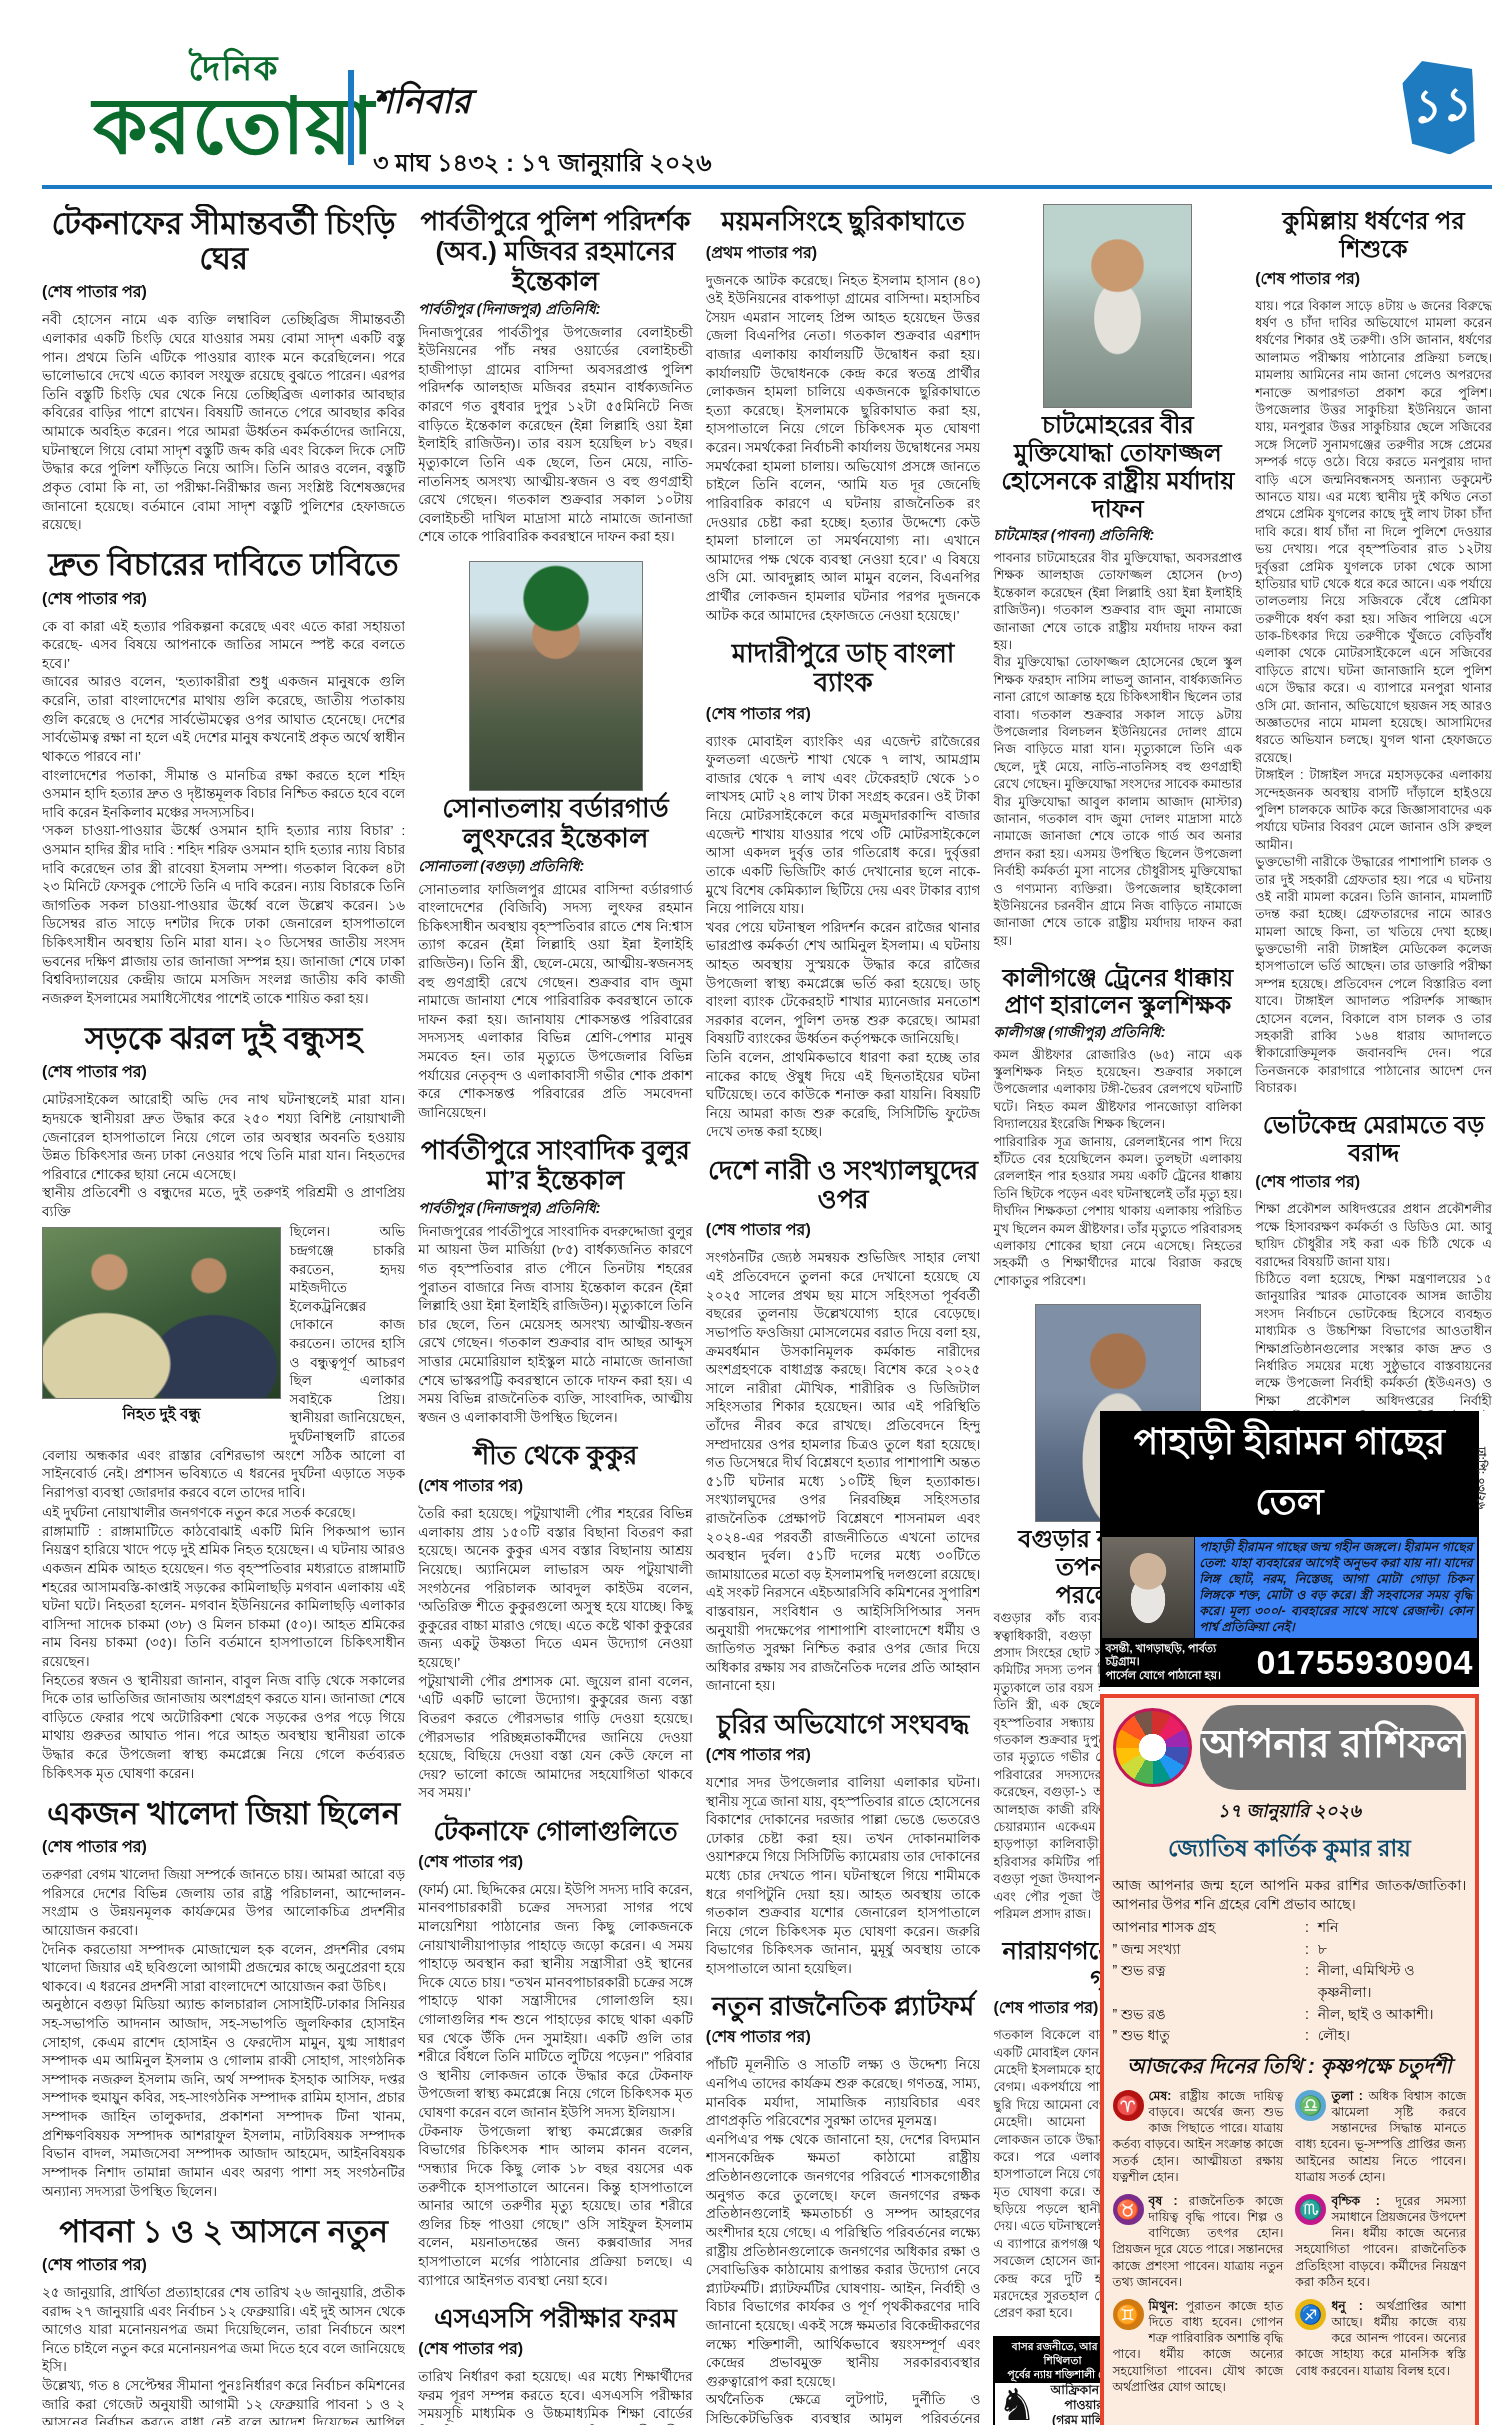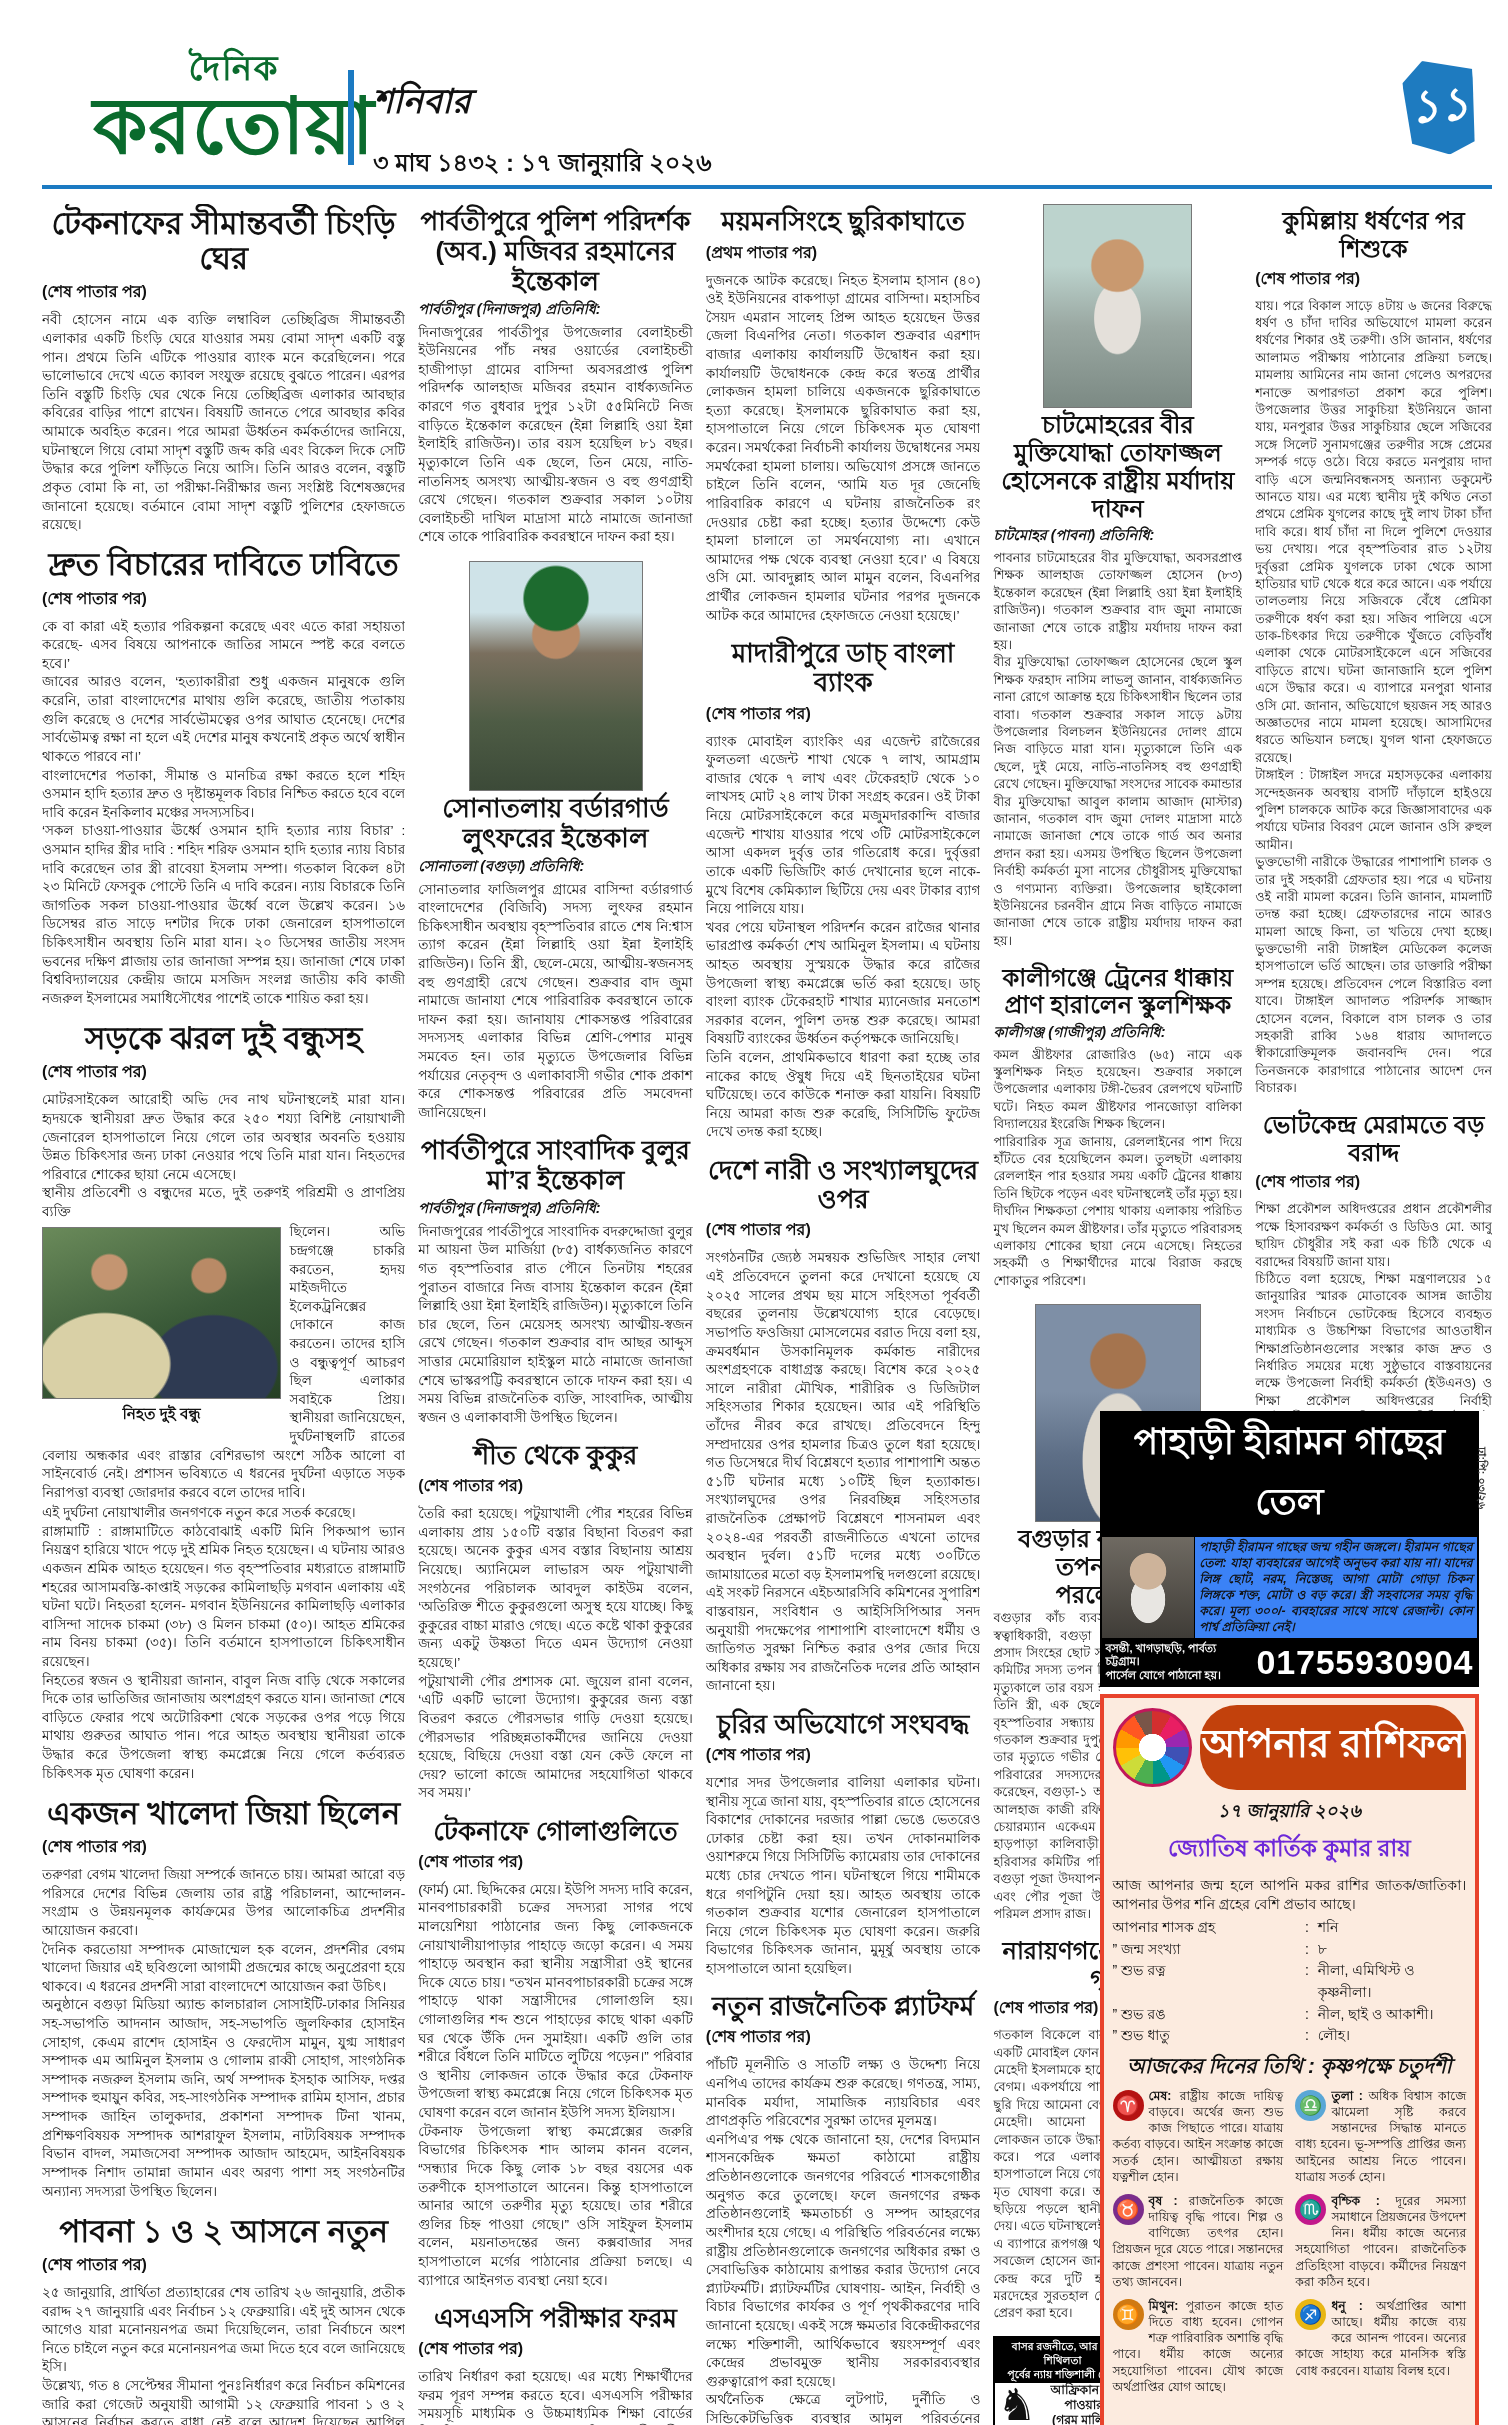--- a/index.html
+++ b/index.html
@@ -67,24 +67,24 @@
   .oil-text{flex:1;font-size:12.3px;font-weight:700;font-style:italic;text-align:justify;line-height:1.3;padding:2.5px 4.2px;}
   .oil-foot{display:flex;align-items:center;background:#000;color:#fff;}
   .oil-addr{width:42%;font-size:11px;font-weight:700;padding:2.5px 3.4px;line-height:1.25;}
   .oil-phone{flex:1;font-size:34px;font-weight:800;text-align:right;padding-right:3.4px;letter-spacing:0.8px;}
   .vref{position:absolute;right:-14.4px;top:34px;writing-mode:vertical-rl;font-size:11px;font-weight:700;color:#333;}
   .rashi{position:relative;margin-top:6.8px;margin-right:15.3px;border:4.2px solid #e8432c;background:#fcebdf;padding:6.8px 8.5px;height:723px;overflow:hidden;}
   .rashi-head{display:flex;align-items:center;gap:8.5px;}
   .wheel{width:73px;height:73px;border-radius:50%;border:3.4px solid #c2185b;flex:none;background:
       radial-gradient(circle at 50% 50%,#fff 0 26%,rgba(255,255,255,0) 27%),
       conic-gradient(#d32f2f 0 30deg,#e91e63 0 60deg,#9c27b0 0 90deg,#3f51b5 0 120deg,#2196f3 0 150deg,#009688 0 180deg,#4caf50 0 210deg,#cddc39 0 240deg,#ffc107 0 270deg,#ff9800 0 300deg,#ff5722 0 330deg,#795548 0 360deg);}
-  .rashi-title{flex:1;background:#c2410c;color:#fff;font-size:39px;font-weight:800;text-align:center;
+  .rashi-title{flex:1;background:#737373;color:#fff;font-size:39px;font-weight:800;text-align:center;
       border-radius:37px 37px 0 37px;padding:8.5px 0 12px;}
   .rashi-date{font-size:18px;font-weight:800;font-style:italic;text-align:center;margin-top:6.8px;}
-  .rashi-astro{font-size:23px;font-weight:700;text-align:center;color:#6d28d9;margin:1.7px 0 6.8px;}
+  .rashi-astro{font-size:23px;font-weight:700;text-align:center;color:#0c4a6e;margin:1.7px 0 6.8px;}
   .rashi-intro{font-size:14px;text-align:justify;line-height:1.35;}
   .rrow{display:flex;font-size:14px;line-height:1.55;}
   .rlab{width:52%;}
   .rcol{width:6%;text-align:center;}
   .rval{flex:1;}
   .tithi{font-size:20.4px;font-weight:800;font-style:italic;text-align:center;line-height:1.25;margin:6.8px 0 8.5px;}
   .zgrid{column-count:2;column-gap:12px;}
   .zitem{break-inside:avoid;font-size:12.3px;line-height:1.32;text-align:justify;margin-bottom:7.6px;}
   .zico{float:left;width:31px;height:31px;border-radius:50%;color:#fff;font-size:18.7px;line-height:31px;
         text-align:center;margin:1.7px 5.1px 1.7px 0;font-weight:700;}

